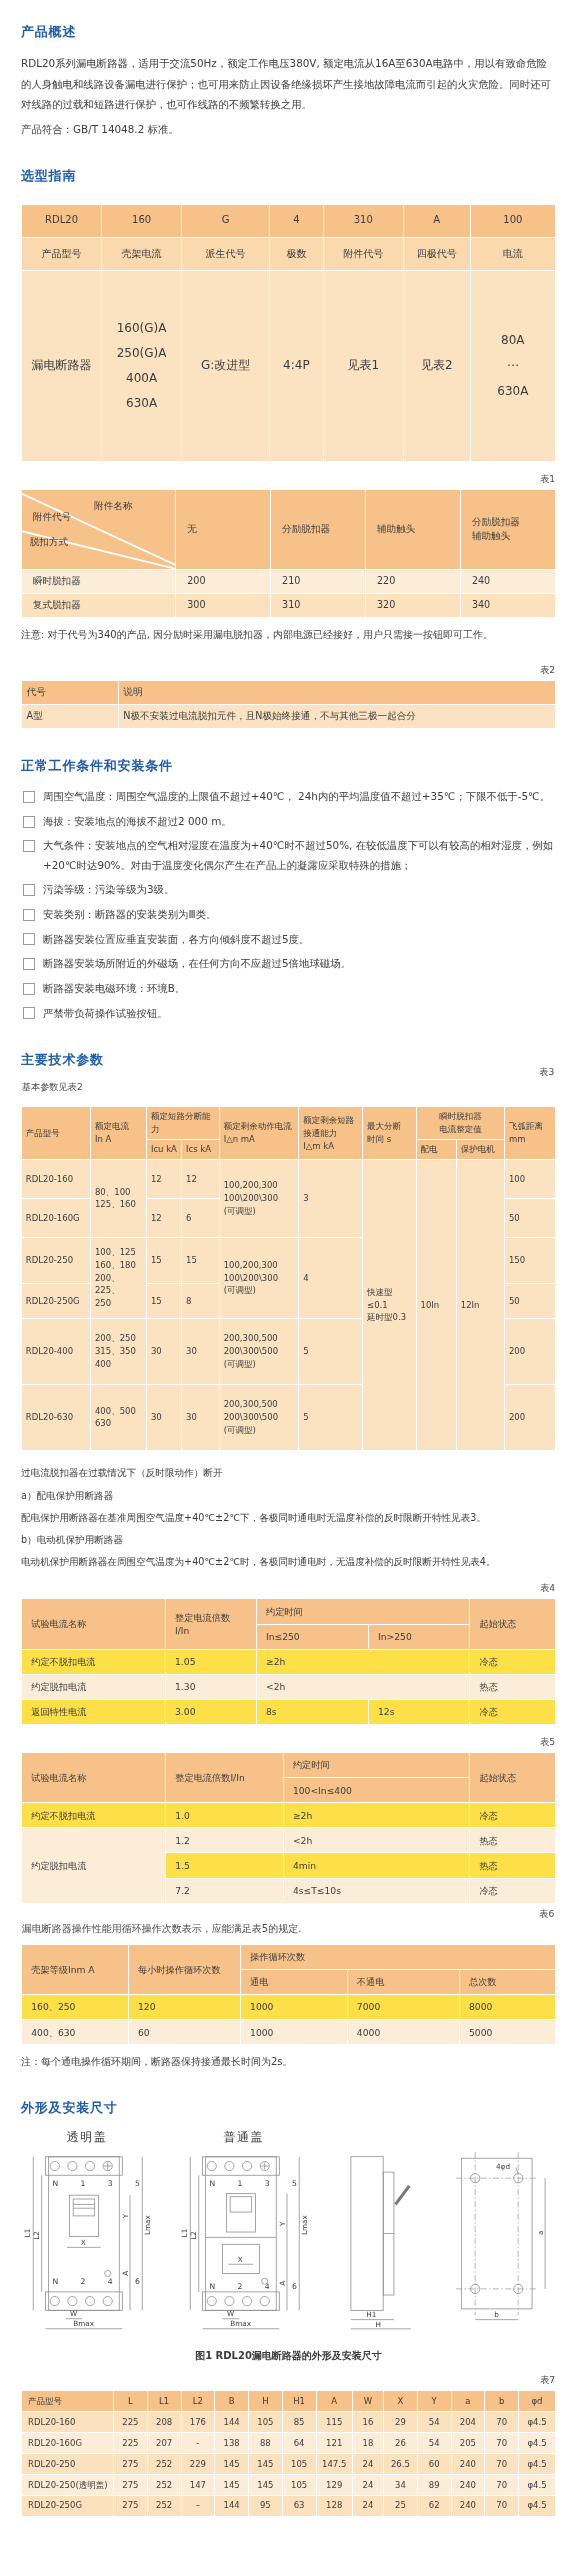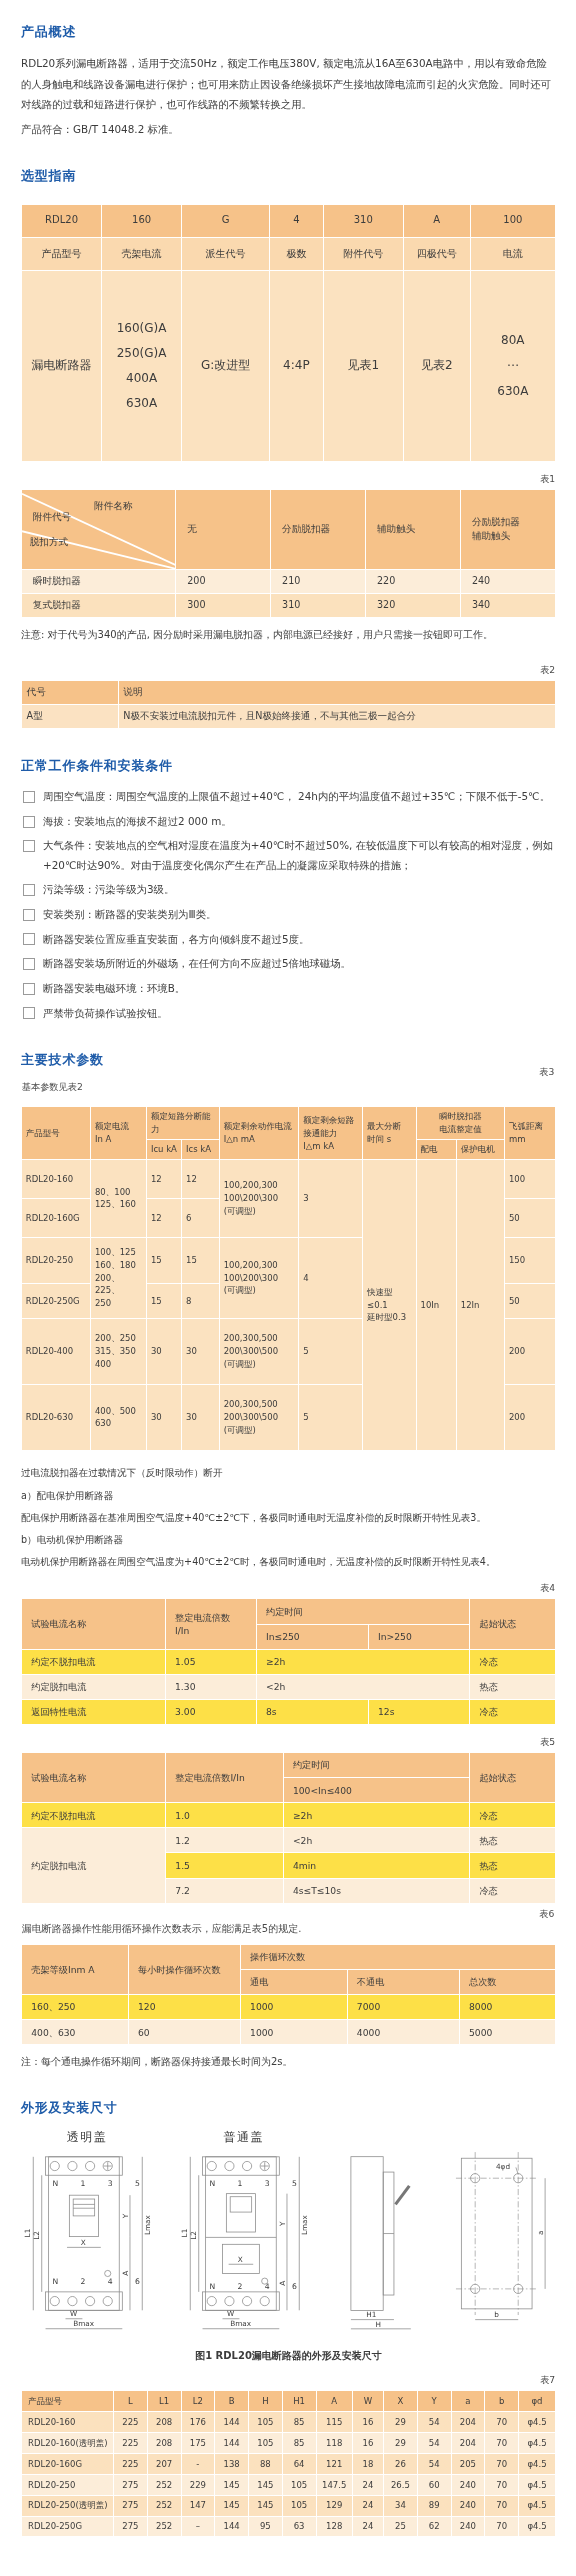--- a/index.html
+++ b/index.html
@@ -659,36 +659,20 @@
           <td>85</td>
           <td>115</td>
           <td>16</td>
           <td>29</td>
           <td>54</td>
           <td>204</td>
           <td>70</td>
           <td>φ4.5</td>
         </tr>
 
-        <tr>
-          <td class="mdl">RDL20-160(透明盖)</td>
-          <td>225</td>
-          <td>208</td>
-          <td>175</td>
-          <td>144</td>
-          <td>105</td>
-          <td>85</td>
-          <td>118</td>
-          <td>16</td>
-          <td>29</td>
-          <td>54</td>
-          <td>204</td>
-          <td>70</td>
-          <td>φ4.5</td>
-        </tr>
 
         <tr>
           <td class="mdl">RDL20-160G</td>
           <td>225</td>
           <td>207</td>
           <td>-</td>
           <td>138</td>
           <td>88</td>
           <td>64</td>
           <td>121</td>

